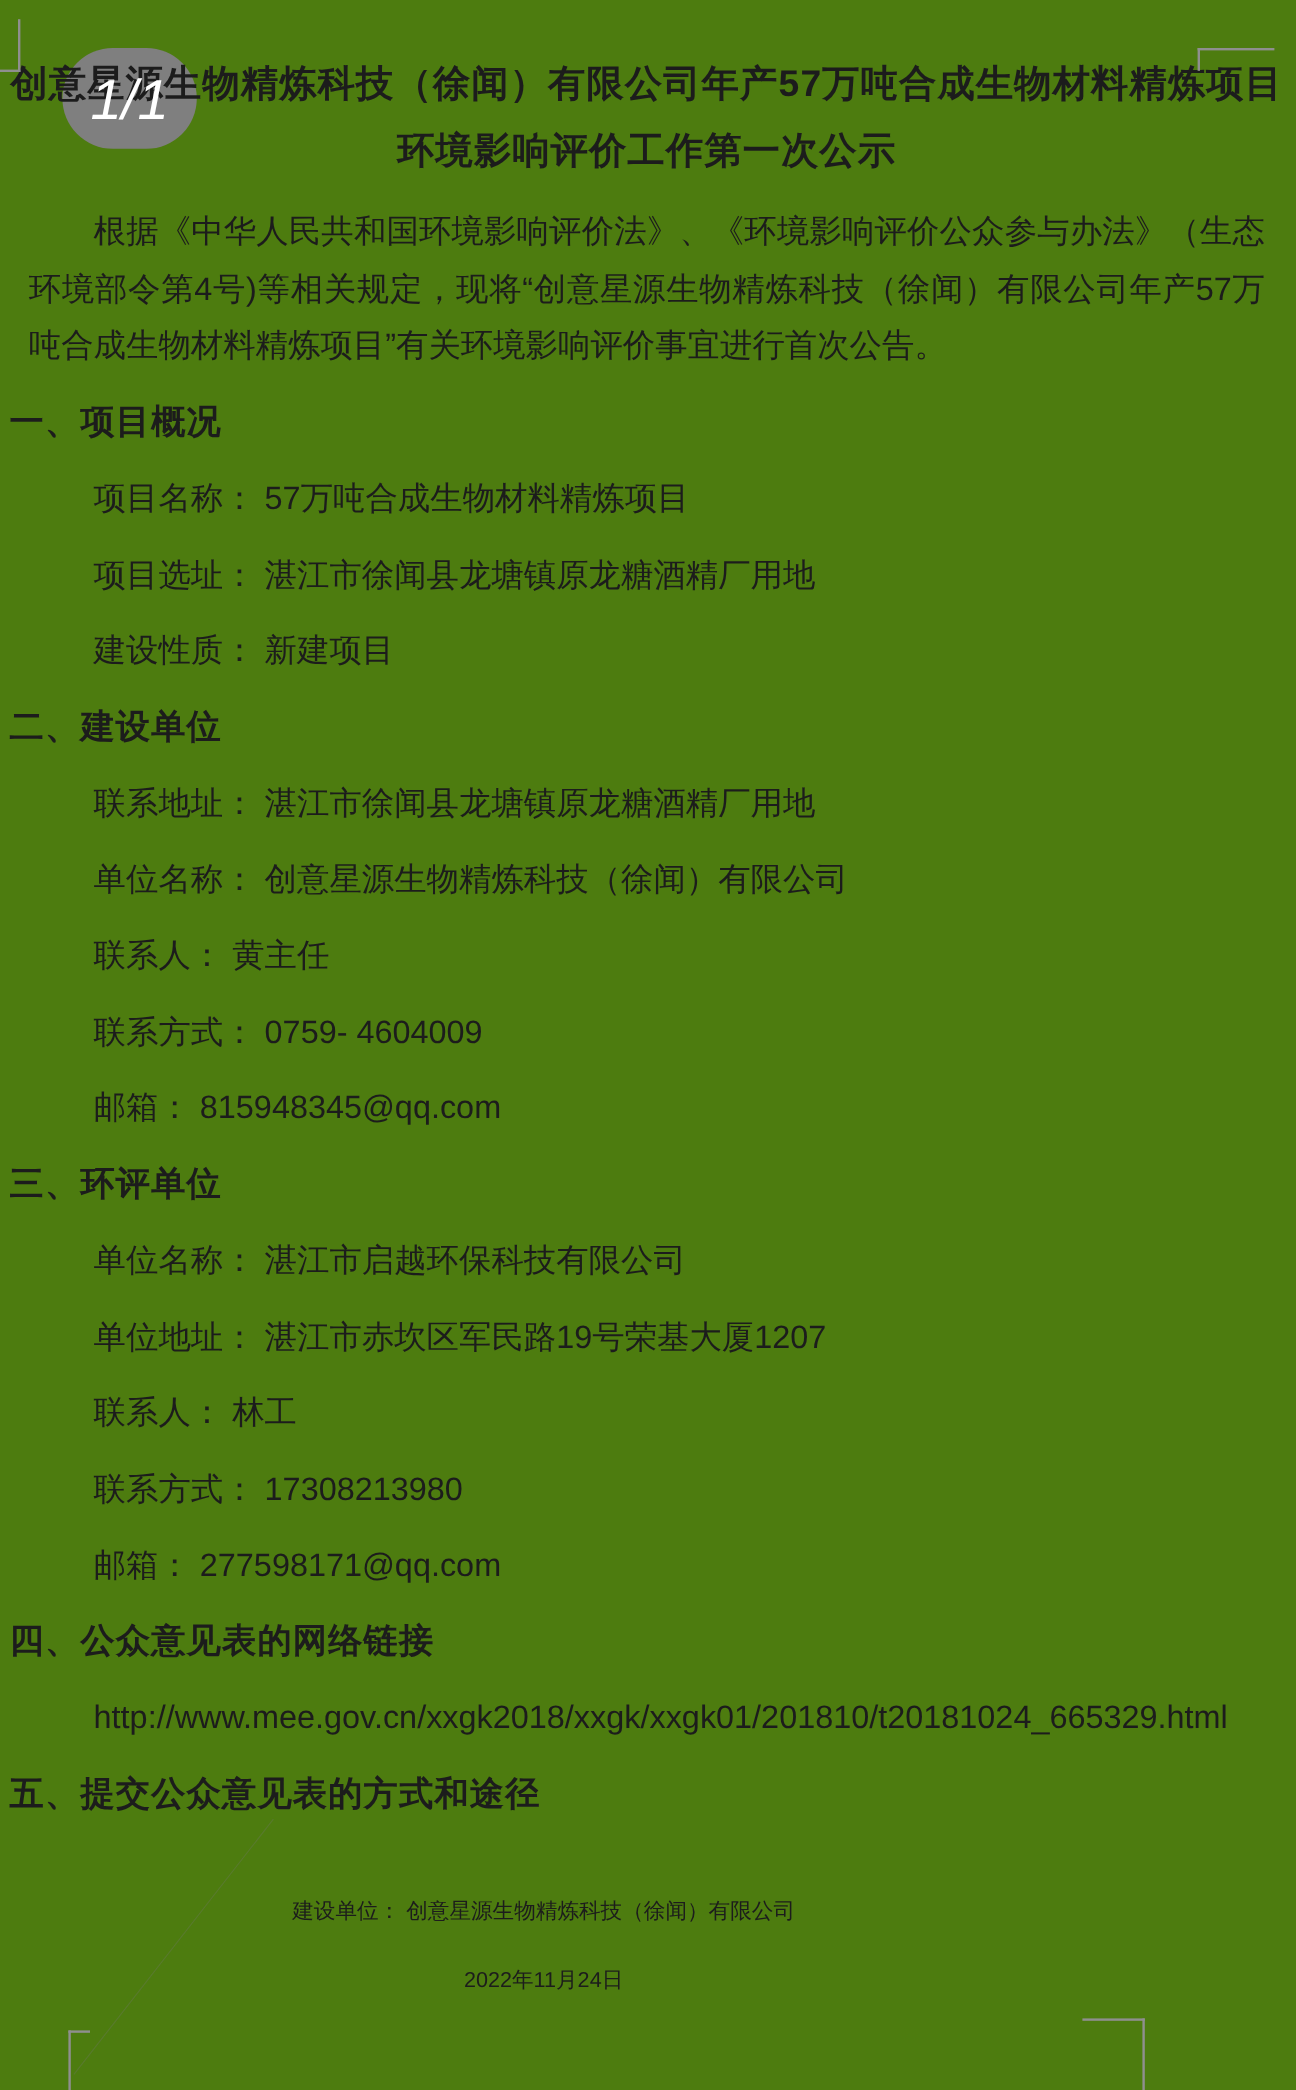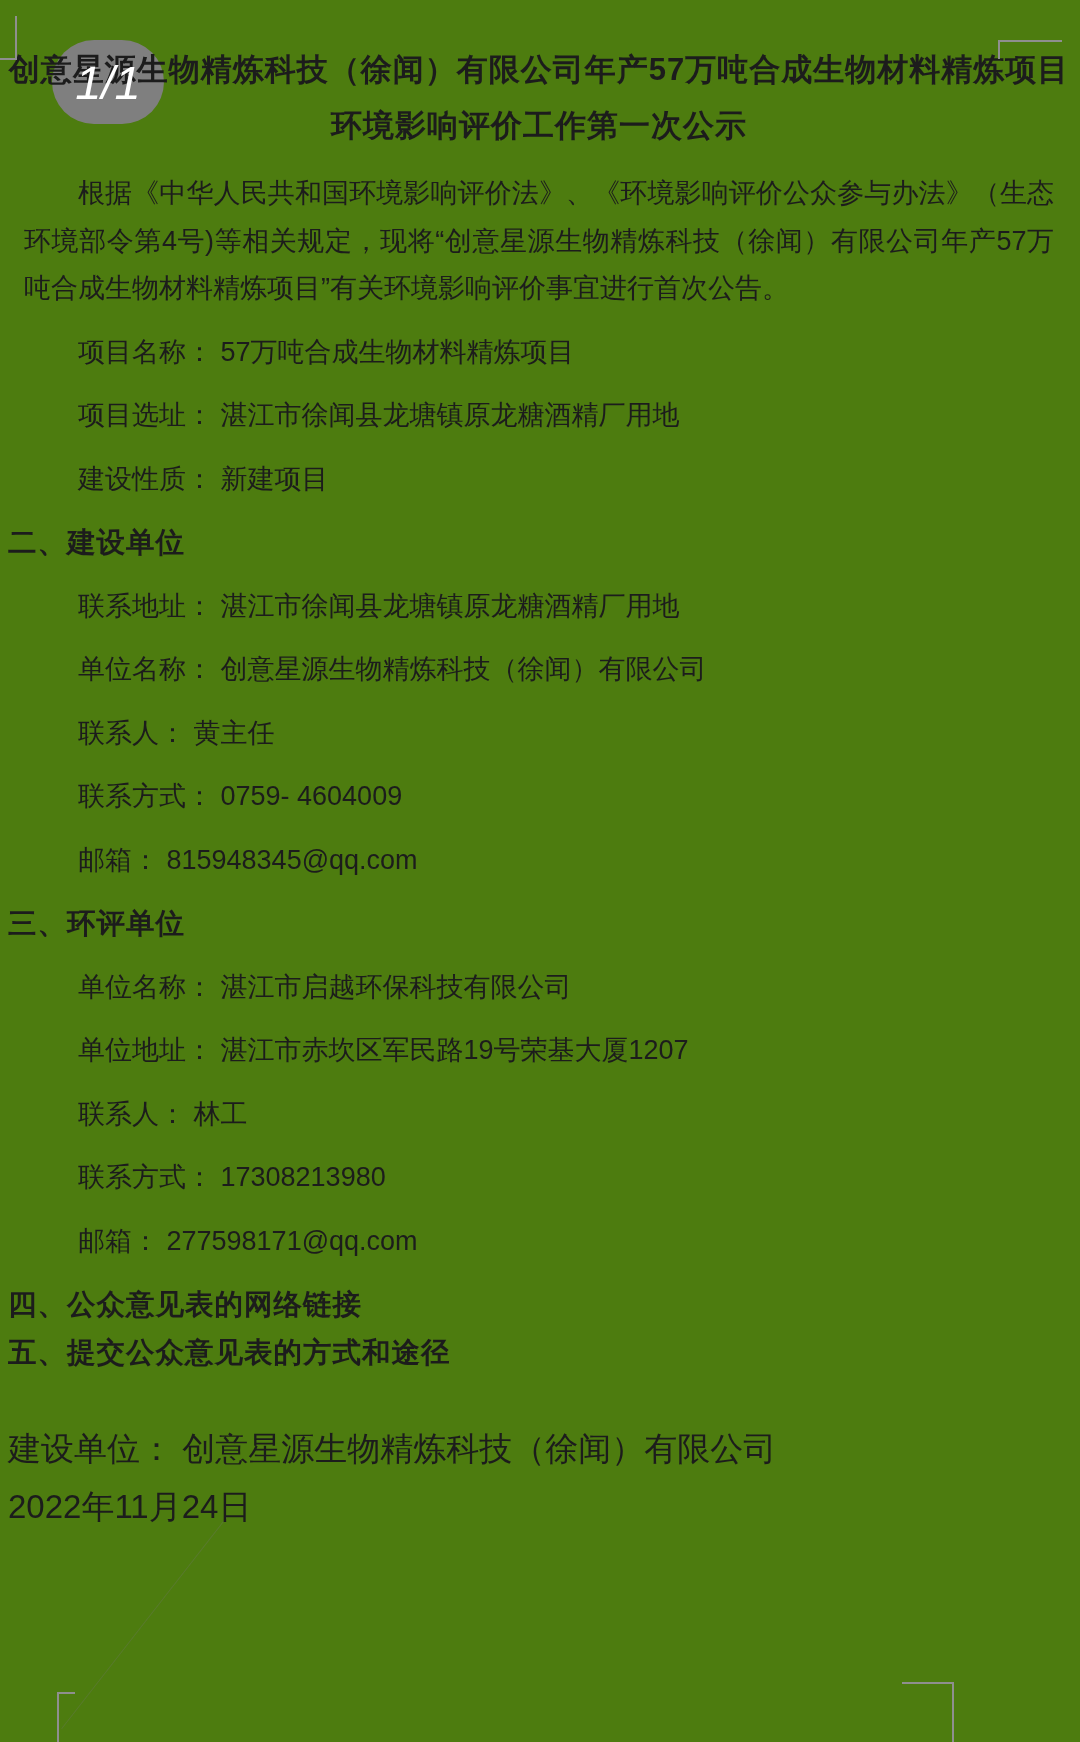--- a/index.html
+++ b/index.html
@@ -21,21 +21,21 @@
   .content{position:relative;z-index:1;padding:42px 10px 0 8px;}
   .title{
     font-size:31px;font-weight:700;line-height:56px;text-align:center;
     letter-spacing:1px;
   }
   .para{
     margin:16px;font-size:27px;line-height:47.5px;text-indent:2em;
     text-align:justify;text-justify:inter-ideograph;
   }
   h2.sec{margin:0;font-size:28.5px;font-weight:700;line-height:47.5px;letter-spacing:1px;}
-  .footer{margin-top:44px;padding-right:172px;text-align:left;font-size:33px;line-height:58px;}
+  .footer{margin-top:44px;padding-right:172px;text-align:center;font-size:18px;line-height:58px;}
   .footer p{margin:0;}
   
   .corner{position:absolute;border:0 solid #8f8f8f;z-index:2;}
   .c-tl{left:0;top:16px;width:15px;height:42px;border-right-width:2px;border-bottom-width:2px;}
   .c-tr{left:998px;top:40px;width:62px;height:17px;border-left-width:2px;border-top-width:2px;}
   .c-bl{left:57px;top:1692px;width:16px;height:49px;border-left-width:2px;border-top-width:2px;}
   .c-br{left:902px;top:1682px;width:50px;height:59px;border-right-width:2px;border-top-width:2px;}
   
   .scratch{
     position:absolute;left:62px;top:1728px;width:270px;height:1px;
@@ -56,39 +56,41 @@
   <div class="corner c-br"></div>
 
   <div class="badge-bg"></div>
 
   <div class="content">
     <div class="title">创意星源生物精炼科技（徐闻）有限公司年产57万吨合成生物材料精炼项目</div>
     <div class="title">环境影响评价工作第一次公示</div>
 
     <p class="para">根据《中华人民共和国环境影响评价法》、《环境影响评价公众参与办法》（生态环境部令第4号)等相关规定，现将“创意星源生物精炼科技（徐闻）有限公司年产57万吨合成生物材料精炼项目”有关环境影响评价事宜进行首次公告。</p>
 
+    <h2 class="sec">一、项目概况</h2>
     <p class="para">项目名称： 57万吨合成生物材料精炼项目</p>
     <p class="para">项目选址： 湛江市徐闻县龙塘镇原龙糖酒精厂用地</p>
     <p class="para">建设性质： 新建项目</p>
 
     <h2 class="sec">二、建设单位</h2>
     <p class="para">联系地址： 湛江市徐闻县龙塘镇原龙糖酒精厂用地</p>
     <p class="para">单位名称： 创意星源生物精炼科技（徐闻）有限公司</p>
     <p class="para">联系人： 黄主任</p>
     <p class="para">联系方式： 0759- 4604009</p>
     <p class="para">邮箱： 815948345@qq.com</p>
 
     <h2 class="sec">三、环评单位</h2>
     <p class="para">单位名称： 湛江市启越环保科技有限公司</p>
     <p class="para">单位地址： 湛江市赤坎区军民路19号荣基大厦1207</p>
     <p class="para">联系人： 林工</p>
     <p class="para">联系方式： 17308213980</p>
     <p class="para">邮箱： 277598171@qq.com</p>
 
     <h2 class="sec">四、公众意见表的网络链接</h2>
+    <p class="para">http://www.mee.gov.cn/xxgk2018/xxgk/xxgk01/201810/t20181024_665329.html</p>
 
     <h2 class="sec">五、提交公众意见表的方式和途径</h2>
 
     <div class="footer">
       <p>建设单位： 创意星源生物精炼科技（徐闻）有限公司</p>
       <p>2022年11月24日</p>
     </div>
   </div>
 
   <div class="badge-label">1/1</div>

